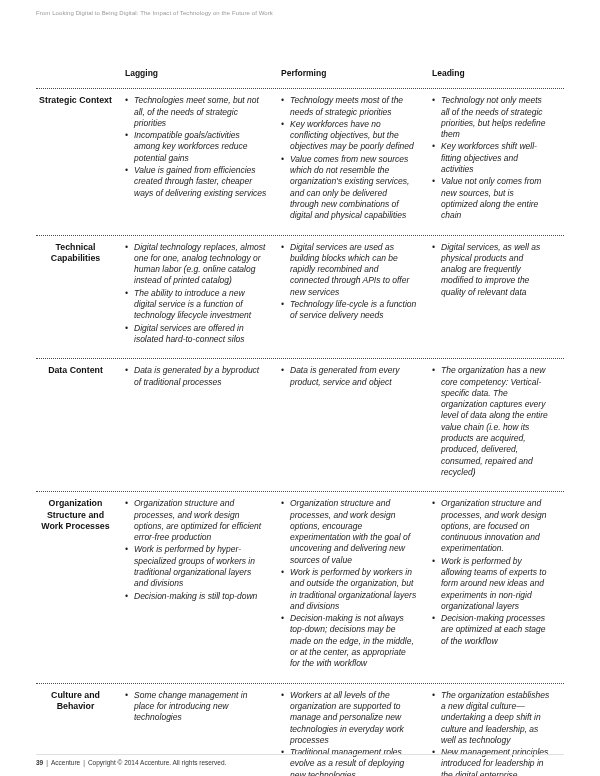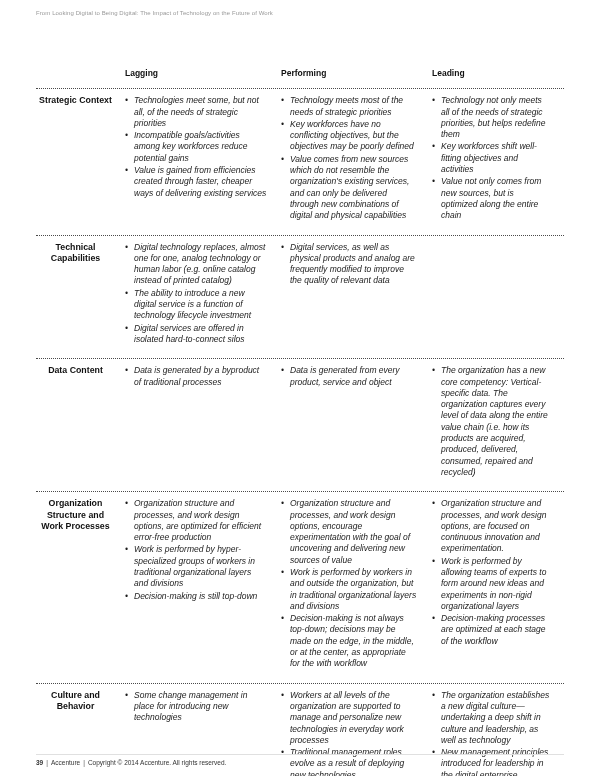--- a/index.html
+++ b/index.html
@@ -130,20 +130,26 @@
           <div class="cell label-cell">Technical Capabilities</div>
           <div class="cell">
             <ul class="bullets">
               <li>Digital technology replaces, almost one for one, analog technology or human labor (e.g. online catalog instead of printed catalog)</li>
               <li>The ability to introduce a new digital service is a function of technology lifecycle investment</li>
               <li>Digital services are offered in isolated hard-to-connect silos</li>
             </ul>
           </div>
           <div class="cell">
             <ul class="bullets">
+              <li>Digital services are used as building blocks which can be rapidly recombined and connected through APIs to offer new services</li>
+              <li>Technology life-cycle is a function of service delivery needs</li>
+            </ul>
+          </div>
+          <div class="cell">
+            <ul class="bullets">
               <li>Digital services, as well as physical products and analog are frequently modified to improve the quality of relevant data</li>
             </ul>
           </div>
         </div>
         <div class="row body-row">
           <div class="cell label-cell">Data Content</div>
           <div class="cell">
             <ul class="bullets">
               <li>Data is generated by a byproduct of traditional processes</li>
             </ul>

